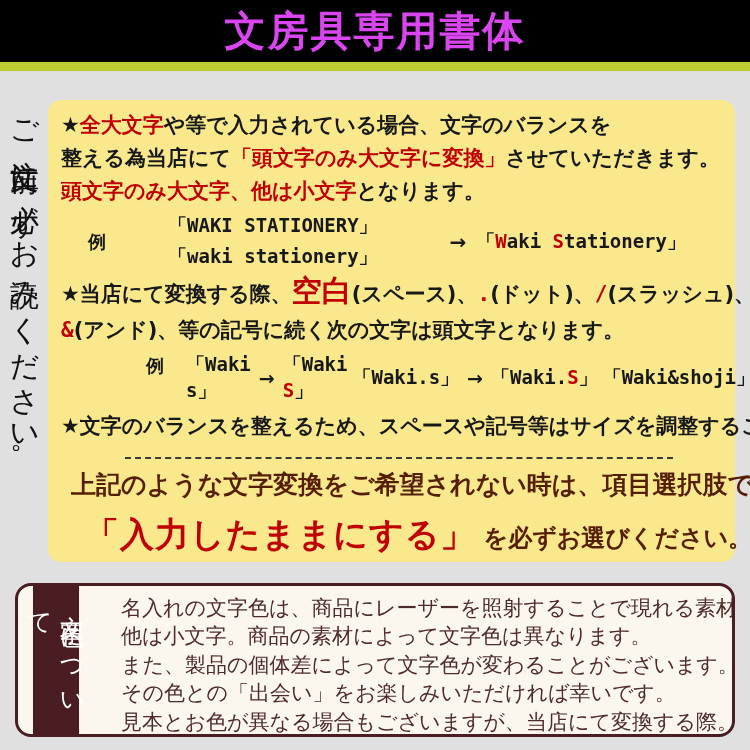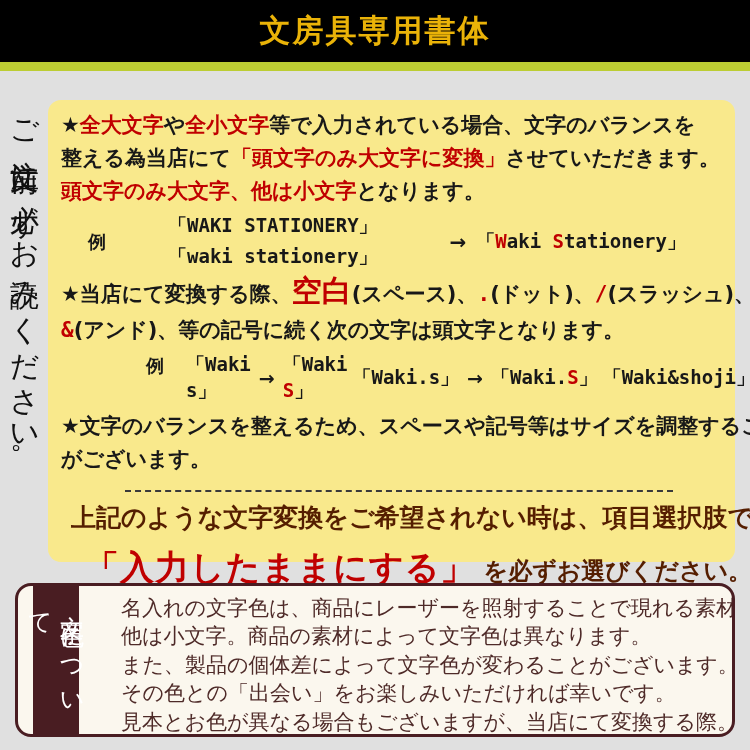--- a/index.html
+++ b/index.html
@@ -4,21 +4,21 @@
 <style>
   * { margin:0; padding:0; box-sizing:border-box; }
   html,body { width:750px; height:750px; }
   body { font-family:"DejaVu Sans", sans-serif; }
 
   #app { position:relative; width:750px; height:750px; background:#e0e0e0; overflow:hidden; }
 
   
   .header-band { position:absolute; top:0; left:0; width:750px; height:62px; background:#000;
     display:flex; align-items:center; justify-content:center; }
-  .header-title { color:#eab308; font-size:31px; font-weight:bold; letter-spacing:2px;
+  .header-title { color:#d946ef; font-size:41px; font-weight:bold; letter-spacing:2px;
     font-family:"DejaVu Sans", sans-serif; }
   .green-bar { position:absolute; top:62px; left:0; width:750px; height:9px; background:#bccd33; }
 
   
   .side-note { position:absolute; left:5px; top:101px; height:475px;
     writing-mode:vertical-rl; text-orientation:upright;
     font-family:"DejaVu Serif", serif; font-size:29px; color:#111; letter-spacing:3px; }
 
   
   .panel { position:absolute; left:48px; top:100px; width:687px; height:462px;
@@ -77,21 +77,20 @@
   <div class="green-bar"></div>
 
   <div class="side-note">ご注文前に必ずお読みください。</div>
 
   <div class="panel">
 
     <div class="rule-line">
       <span>★</span>
         <span class="red-big">全大文字</span>
         <span>や</span>
-        <span class="red-big">全小文字</span>
         <span>等で入力されている場合、文字のバランスを</span>
     </div>
     <div class="rule-line">
       <span>整える為当店にて</span>
         <span class="red-big">「頭文字のみ大文字に変換」</span>
         <span>させていただきます。</span>
     </div>
     <div class="rule-line">
       <span class="red-big">頭文字のみ大文字、他は小文字</span>
         <span>となります。</span>
@@ -142,23 +141,20 @@
           <span class="arrow">→</span>
           <span class="mono"><span>「Waki&amp;</span><span class="cap-red">S</span><span>hoji」</span></span>
         </span>
       </span>
     </div>
 
     <div class="rule-line" style="margin-top:6px;">
       <span>★</span>
         <span>文字のバランスを整えるため、スペースや記号等はサイズを調整すること</span>
     </div>
-    <div class="rule-line">
-      <span>がございます。</span>
-    </div>
 
     <div class="divider"></div>
 
     <div class="notice-line1">上記のような文字変換をご希望されない時は、項目選択肢で</div>
     <div class="notice-line2">
       <span class="notice-highlight">「入力したままにする」</span>
       <span class="notice-tail">を必ずお選びください。</span>
     </div>
   </div>
 

